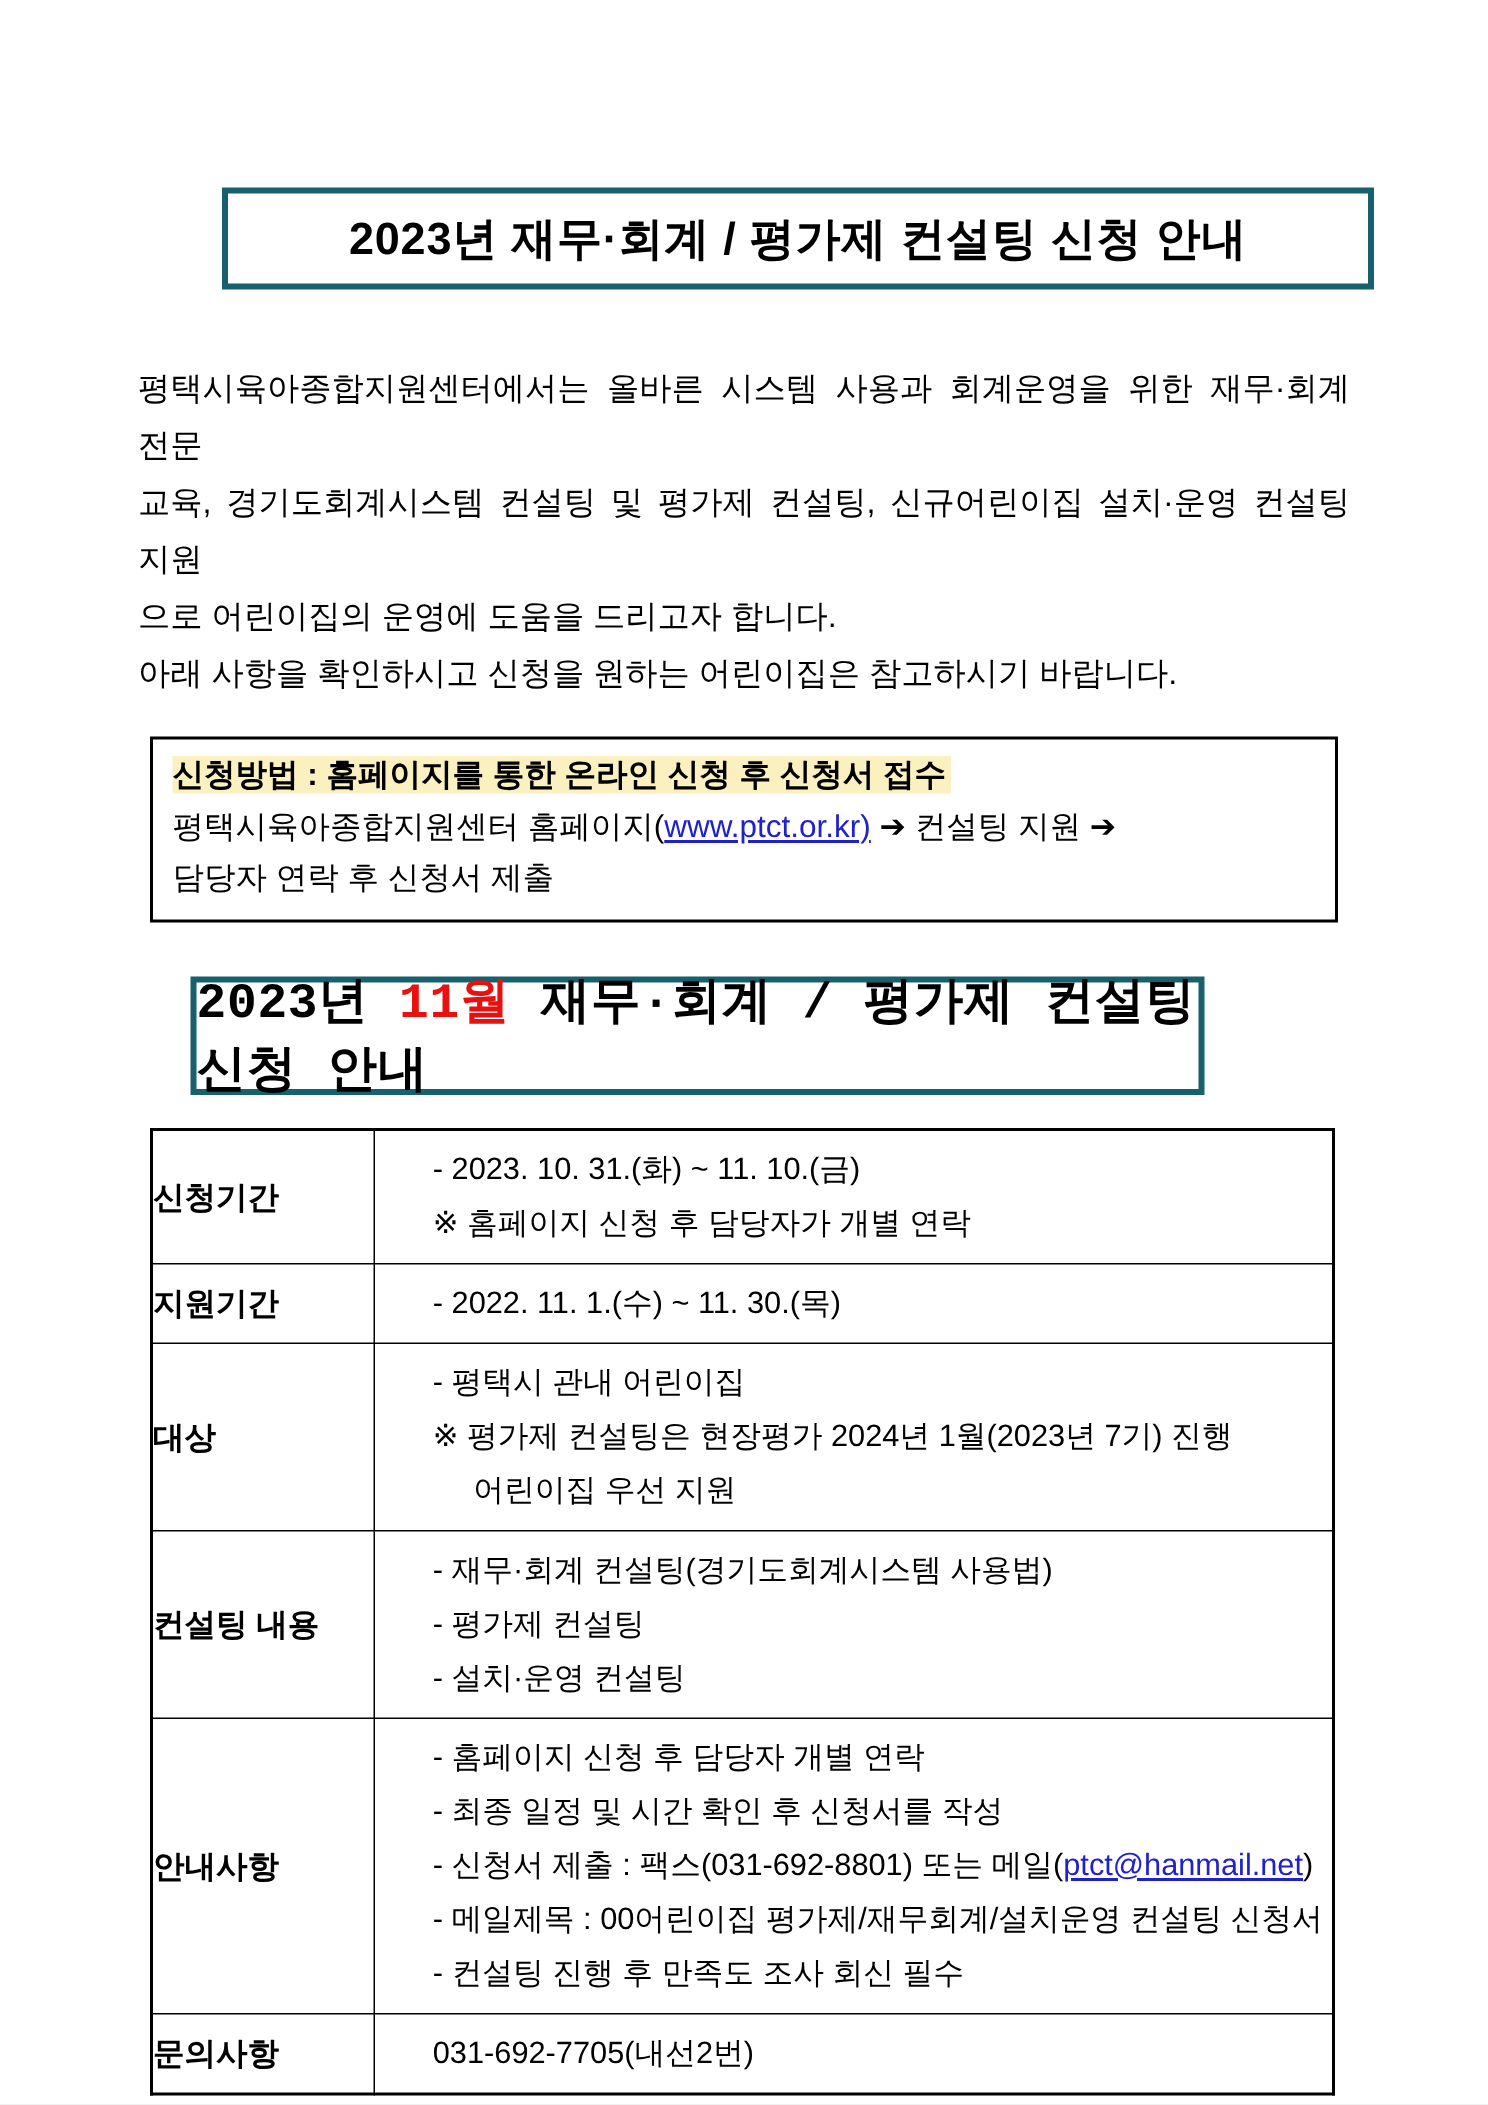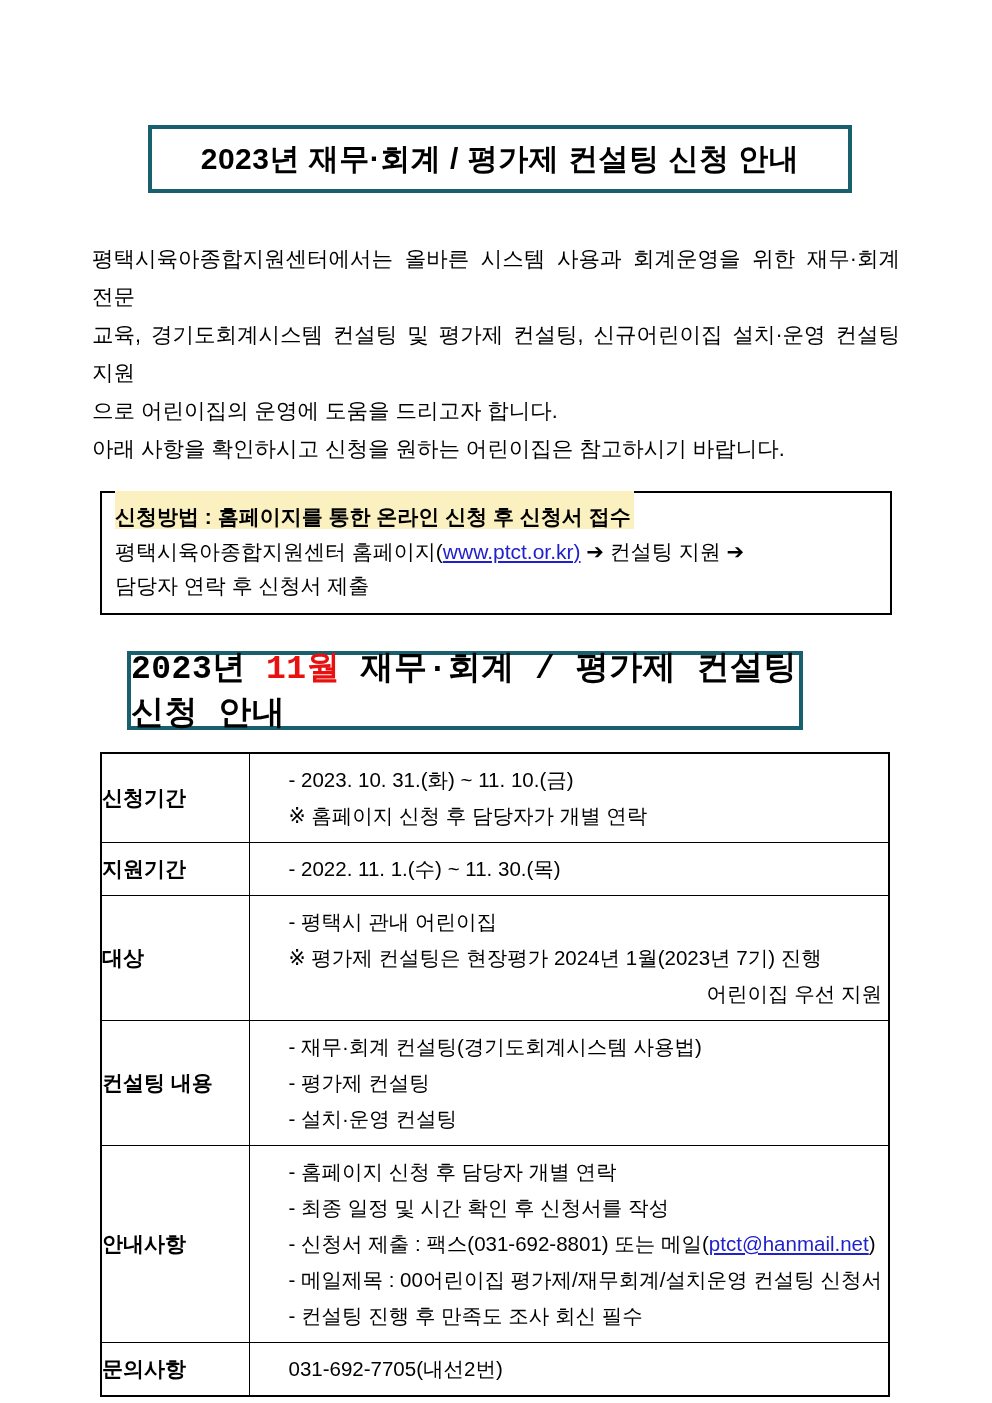--- a/index.html
+++ b/index.html
@@ -15,21 +15,21 @@
   }
   
   .title-box {
     border:4px solid #19606e;
     display:flex; align-items:center; justify-content:center;
     font-weight:bold;
     background:#fff;
   }
   .title-box-1 {
     margin:125px 0 0 148px;
-    width:704px; height:68px;
+    width:768px; height:68px;
     font-size:30px;
     letter-spacing:0.5px;
   }
   .title-box-2 {
     margin:36px 0 0 127px;
     width:676px; height:79px;
     font-size:33px;
     letter-spacing:0.5px;
     font-family:Liberation Mono, monospace;
   }
@@ -49,21 +49,21 @@
     width:792px;
     border:2px solid #000;
     padding:7px 13px 9px 13px;
     font-size:21px;
     line-height:34.5px;
     word-break:keep-all;
   }
   .highlight {
     background:#faf0c0;
     font-weight:bold;
-    padding:14px 3px 1px 0;
+    padding:1px 3px 1px 0;
   }
   .doc-link { color:#2121cc; text-decoration:underline; cursor:pointer; }
   
   table.info-table {
     margin:22px 0 0 100px;
     width:790px;
     border-collapse:collapse;
     table-layout:fixed;
     font-size:20.5px;
     border:2.5px solid #000;
@@ -74,21 +74,21 @@
     text-align:left;
     font-weight:bold;
     font-size:21px;
   }
   .content-cell {
     padding:8px 6px 8px 14px;
     line-height:36px;
     word-break:keep-all;
   }
   .cell-line { white-space:nowrap;margin-left:25px; }
-  .cell-line.indent { padding-left:27px;text-align:right; }
+  .cell-line.indent { padding-left:27px; }
 </style>
 </head>
 <body>
 
 <div class="page">
 
   <div class="title-box title-box-1">
     <span>2023년 재무·회계 / 평가제 컨설팅 신청 안내</span>
   </div>
 

